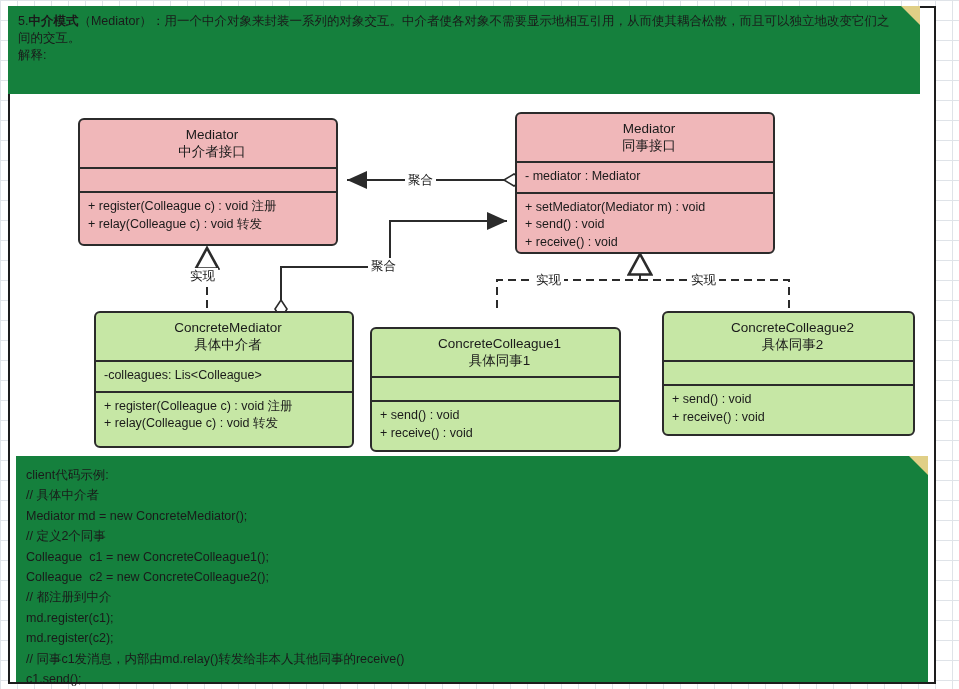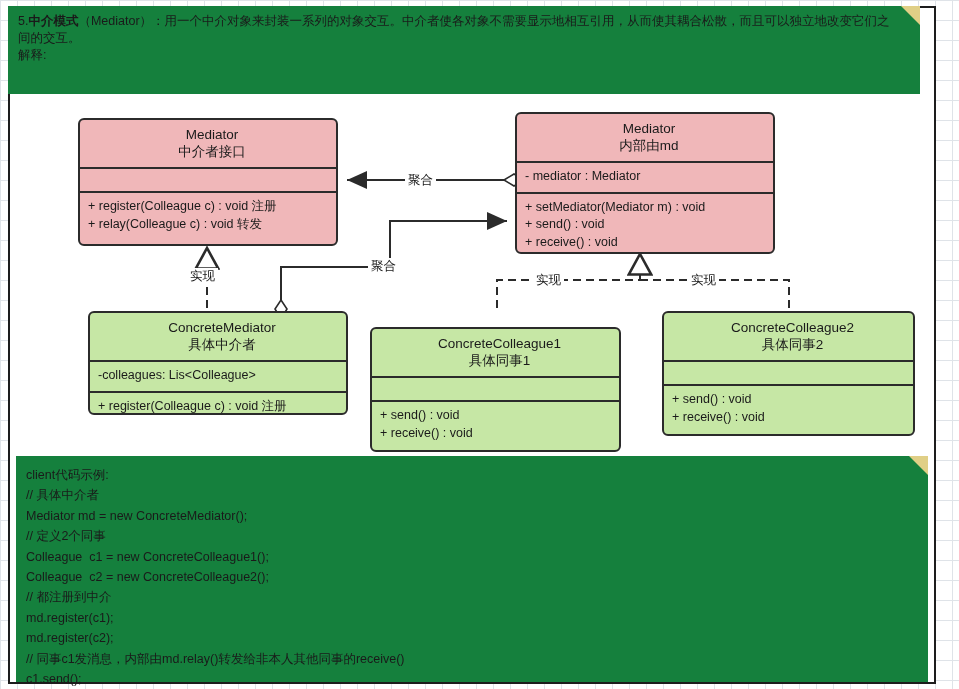--- a/index.html
+++ b/index.html
@@ -164,35 +164,35 @@
     <div class="uml-sep"></div>
     <div class="uml-compartment">
       <div class="uml-line">+ register(Colleague c) : void 注册</div>
       <div class="uml-line">+ relay(Colleague c) : void 转发</div>
     </div>
   </div>
 
   <div class="uml-box pink" id="box-colleague" style="left:505px; top:104px; width:260px; height:142px;">
     <div class="uml-title">
       <div>Mediator</div>
-      <div>内部由md</div>
+      <div>同事接口</div>
     </div>
     <div class="uml-sep"></div>
     <div class="uml-compartment">
       <div class="uml-line">- mediator : Mediator</div>
     </div>
     <div class="uml-sep"></div>
     <div class="uml-compartment">
       <div class="uml-line">+ setMediator(Mediator m) : void</div>
       <div class="uml-line">+ send() : void</div>
       <div class="uml-line">+ receive() : void</div>
     </div>
   </div>
 
-  <div class="uml-box green" id="box-concrete-mediator" style="left:78px; top:303px; width:260px; height:104px;">
+  <div class="uml-box green" id="box-concrete-mediator" style="left:84px; top:303px; width:260px; height:137px;">
     <div class="uml-title">
       <div>ConcreteMediator</div>
       <div>具体中介者</div>
     </div>
     <div class="uml-sep"></div>
     <div class="uml-compartment">
       <div class="uml-line">-colleagues: Lis&lt;Colleague&gt;</div>
     </div>
     <div class="uml-sep"></div>
     <div class="uml-compartment">

